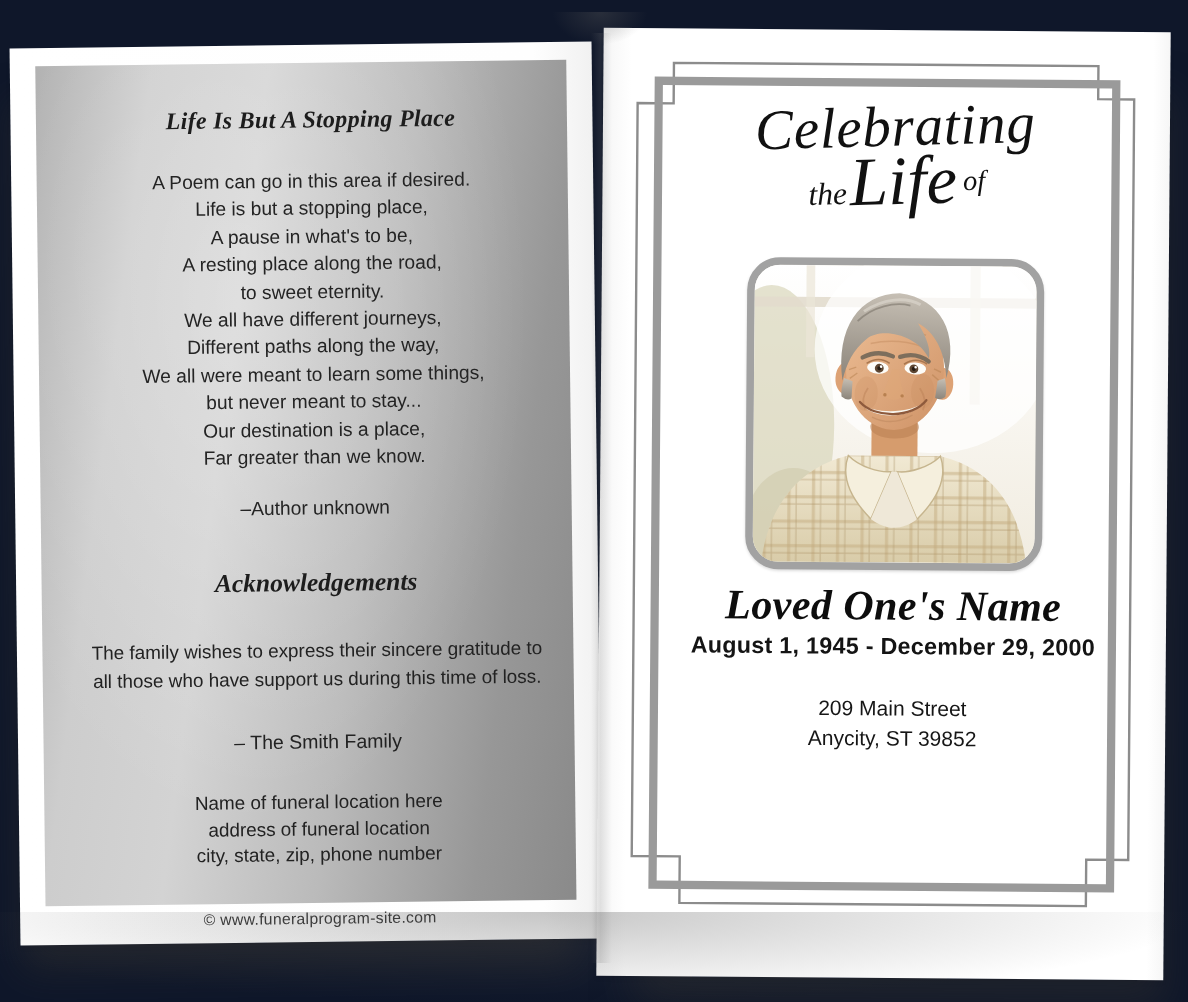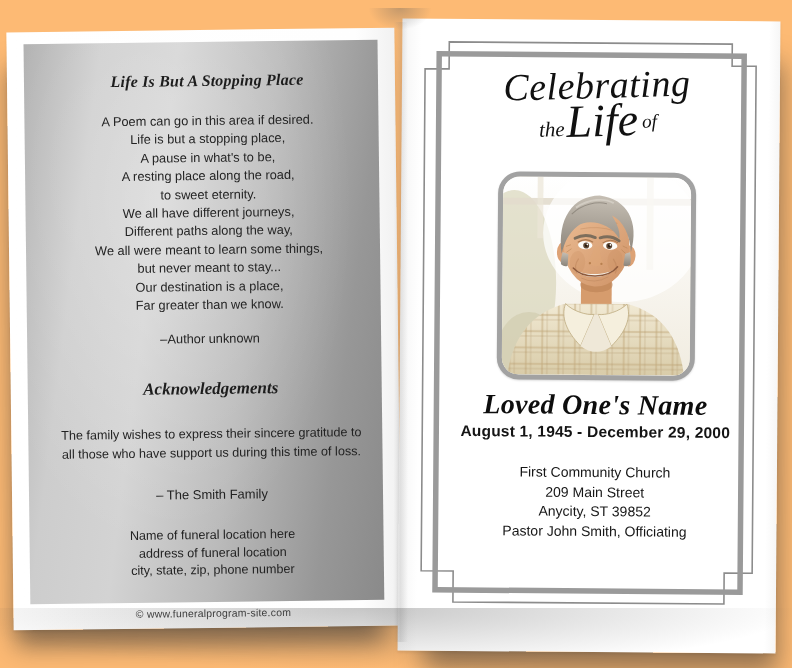--- a/index.html
+++ b/index.html
@@ -1,19 +1,19 @@
 <!DOCTYPE html>
 <html><head>
 <meta charset="utf-8">
 <style>
   * { margin:0; padding:0; box-sizing:border-box; }
   html,body { width:792px; height:668px; overflow:hidden; }
   body { background:#ffffff; font-family:"Liberation Sans", sans-serif; }
 
-  .scene { position:relative; width:792px; height:668px; background:#fdba74; }
+  .scene { position:relative; width:792px; height:668px; background:#0f172a; }
 
   
   .page-left {
     position:absolute; left:10px; top:30px; width:388px; height:598px;
     background:linear-gradient(to right,#ffffff 0%,#fefefe 90%,#f1f1f1 100%);
     transform:rotate(-0.7deg);
     box-shadow:-8px 26px 24px -10px rgba(45,45,45,.55), 0 2px 3px rgba(0,0,0,.08);
   }
   .gray-panel {
     position:absolute; left:17px; top:12px; width:354px; height:560px;
@@ -240,24 +240,22 @@
             <path d="M133,76 q2,8 1,13 q-4,3 -7,1 l1,-12" fill="url(#hairG)"></path>
           </g>
         </svg>
       </div>
 
       <div class="loved-name">Loved One's Name</div>
 
       <div class="dates">August 1, 1945 - December 29, 2000</div>
 
       <div class="service">
-        <div>First Community Church</div>
         <div>209 Main Street</div>
         <div>Anycity, ST 39852</div>
-        <div>Pastor John Smith, Officiating</div>
       </div>
     </div>
   </div>
 
   <div class="fold-notch"></div>
   <div class="fold-shade"></div>
   <div class="floor-shadow"></div>
 </div>
 
 </body></html>

